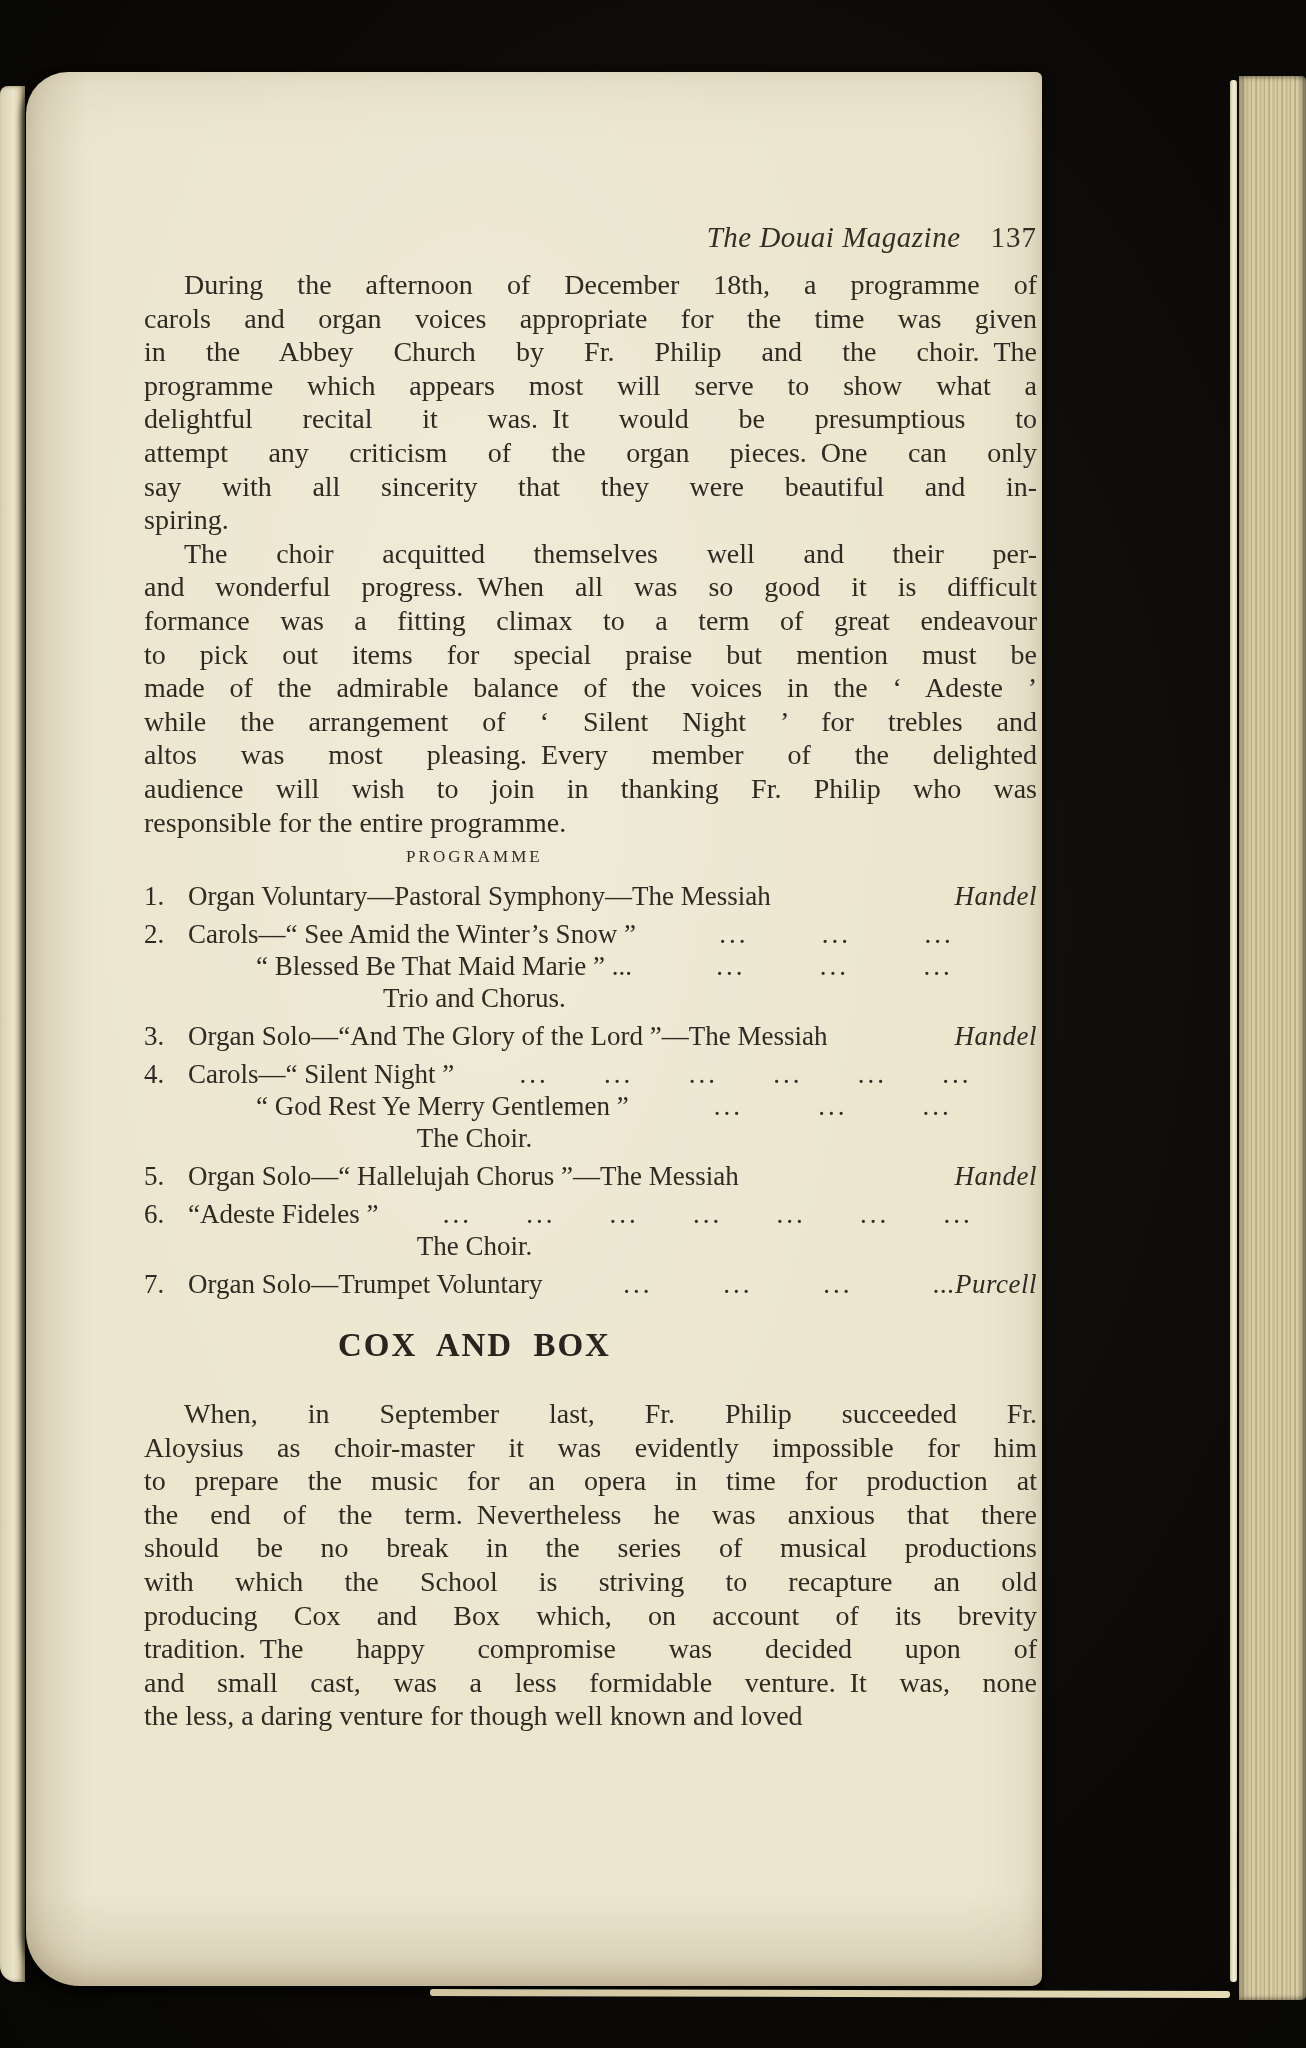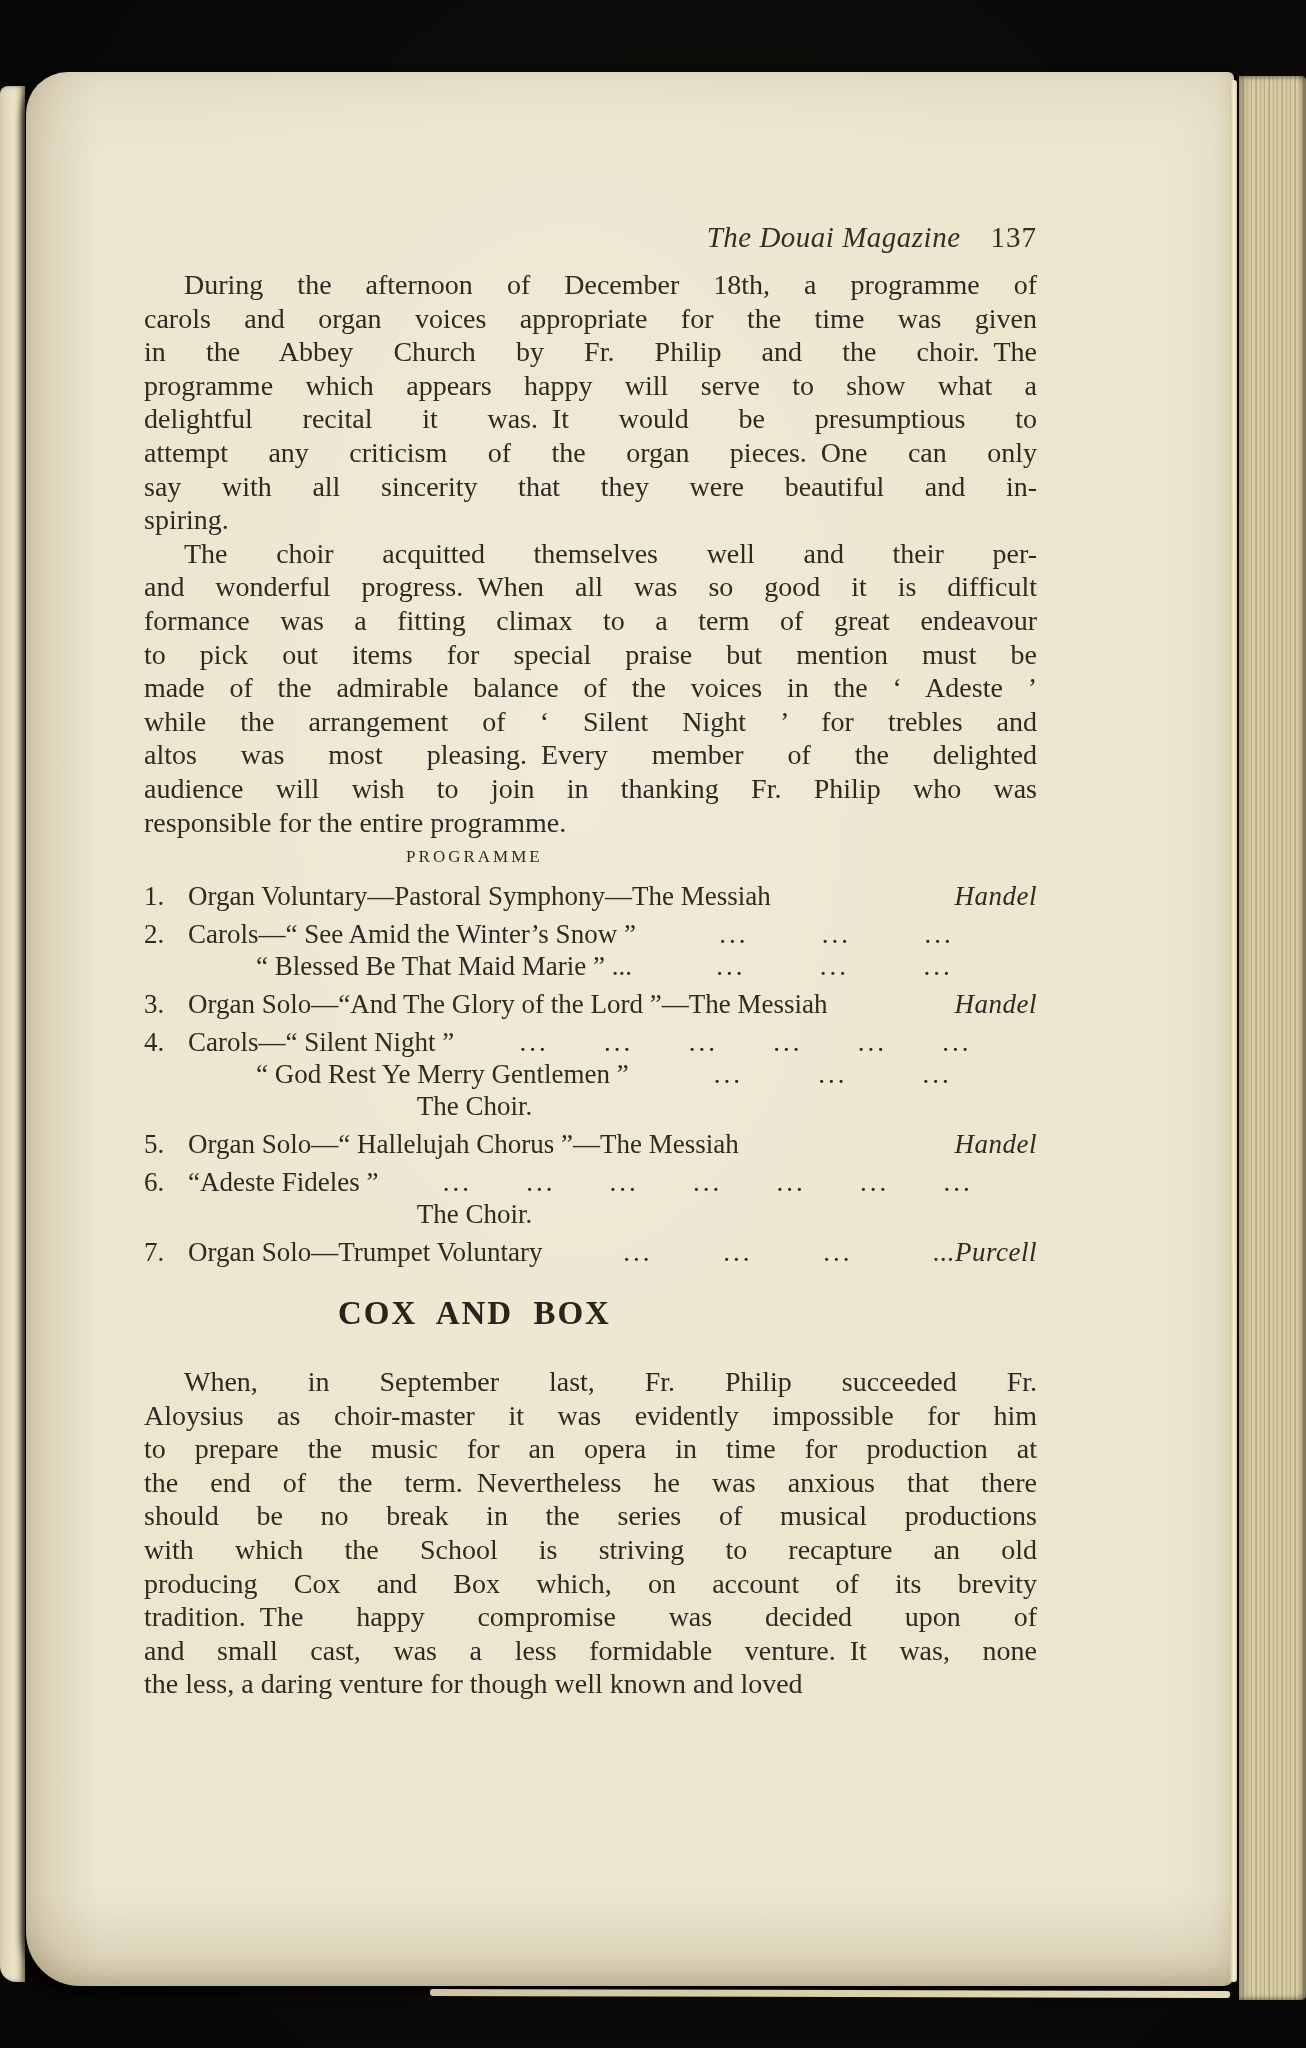--- a/index.html
+++ b/index.html
@@ -13,21 +13,21 @@
   }
   
   .left-sliver{
     position:absolute;left:0;top:86px;width:25px;height:1896px;
     background:linear-gradient(90deg,#d8cfb2 0%,#ebe4c9 55%,#c9bd98 100%);
     border-radius:8px 0 0 16px;
     box-shadow:inset -3px 0 4px rgba(60,50,30,.55);
   }
   
   .page{
-    position:absolute;left:26px;top:72px;width:1208px;height:1914px;
+    position:absolute;left:26px;top:72px;width:1016px;height:1914px;
     background:
       radial-gradient(ellipse at 45% 35%, rgba(255,255,255,.20) 0%, rgba(255,255,255,0) 55%),
       linear-gradient(90deg, rgba(120,100,60,.14) 0%, rgba(120,100,60,0) 6%),
       linear-gradient(0deg, rgba(120,100,60,.16) 0%, rgba(120,100,60,0) 5%),
       #ece6cf;
     border-radius:42px 6px 10px 54px;
     box-shadow:
       inset 0 0 70px rgba(125,108,70,.18),
       inset 0 -10px 20px rgba(115,95,55,.22),
       -4px 0 6px rgba(0,0,0,.55),
@@ -107,21 +107,21 @@
       <div class="running-head">
         <span class="mag">The Douai Magazine</span><span class="pnum">137</span>
       </div>
 
 
       <div class="body-text">
         <div class="para">
             <div class="line">During the afternoon of December 18th, a programme of</div>
             <div class="line">carols and organ voices appropriate for the time was given</div>
             <div class="line">in the Abbey Church by Fr. Philip and the choir. The</div>
-            <div class="line">programme which appears happy will serve to show what a</div>
+            <div class="line">programme which appears most will serve to show what a</div>
             <div class="line">delightful recital it was. It would be presumptious to</div>
             <div class="line">attempt any criticism of the organ pieces. One can only</div>
             <div class="line">say with all sincerity that they were beautiful and in-</div>
             <div class="line">spiring.</div>
           </div>
         <div class="para">
             <div class="line">The choir acquitted themselves well and their per-</div>
             <div class="line">and wonderful progress. When all was so good it is difficult</div>
             <div class="line">formance was a fitting climax to a term of great endeavour</div>
             <div class="line">to pick out items for special praise but mention must be</div>
@@ -151,20 +151,21 @@
             </span>
           </div>
           <div class="prog-row cont">
             <span class="ptext">“ Blessed Be That Maid Marie ” ...</span>
             <span class="dots">
               <span class="dotg">...</span>
               <span class="dotg">...</span>
               <span class="dotg">...</span>
             </span>
           </div>
+          <div class="prog-center">Trio and Chorus.</div>
           <div class="prog-row">
             <span class="num">3.</span>
             <span class="ptext">Organ Solo—“And The Glory of the Lord ”—The Messiah</span>
             <span class="dots"></span>
             <span class="composer">Handel</span>
           </div>
           <div class="prog-row">
             <span class="num">4.</span>
             <span class="ptext">Carols—“ Silent Night ”</span>
             <span class="dots">

